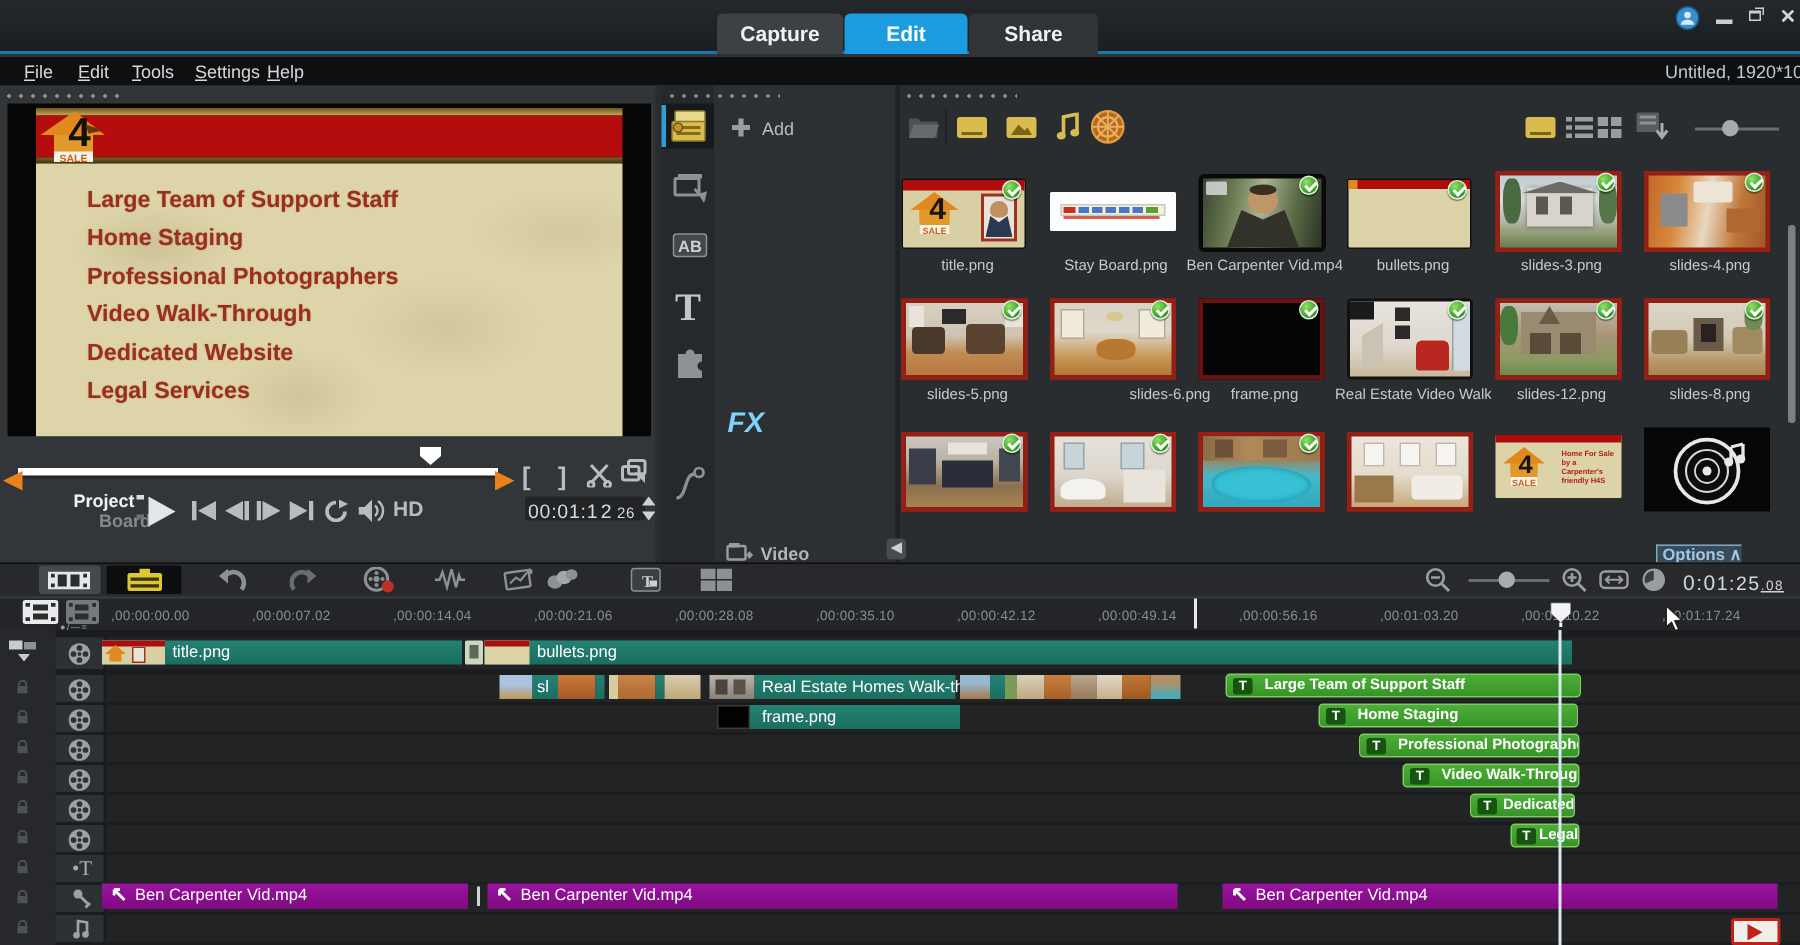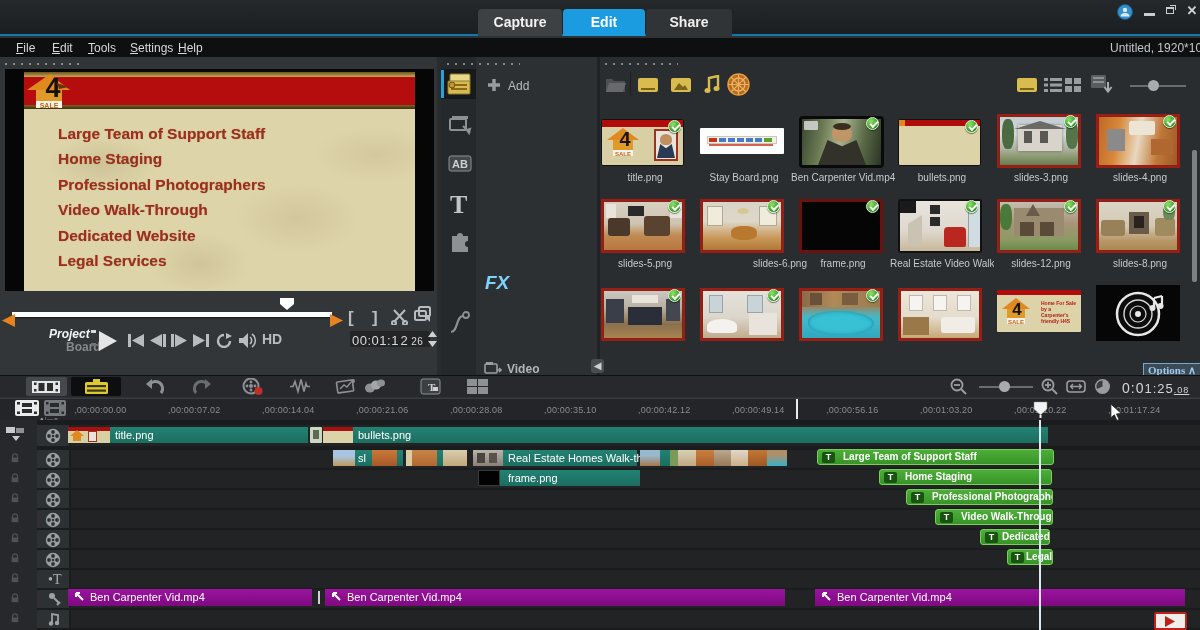--- a/index.html
+++ b/index.html
@@ -112,21 +112,21 @@
         <circle cx="3" cy="14" r="2"></circle>
         <circle cx="14" cy="14" r="2"></circle>
       </g>
     </svg>
 <svg class="abs" style="left:414px;top:306px;" width="18" height="18" viewBox="0 0 18 18">
       <rect x="1" y="5" width="11" height="9" rx="1.5" fill="none" stroke="#b9bcbf" stroke-width="2"></rect>
       <rect x="5" y="1" width="11" height="9" rx="1.5" fill="none" stroke="#b9bcbf" stroke-width="2"></rect>
       <polygon points="9,9 16,9 16,16" fill="#b9bcbf"></polygon>
     </svg>
 
-<div class="abs" style="left:49px;top:327px;color:#f2f3f4;font-size:12px;font-weight:bold;font-style:italic;">Project</div>
+<div class="abs" style="left:49px;top:327px;color:#f2f3f4;font-size:12px;font-weight:bold;">Project</div>
 <div class="abs" style="left:66px;top:340px;color:#85898c;font-size:12px;font-weight:bold;">Board</div>
 <div class="abs" style="left:91px;top:330px;width:5px;height:3px;background:#d9dbdd;"></div>
 <div class="abs" style="left:91px;top:343px;width:5px;height:3px;background:#6f7376;"></div>
 <svg class="abs" style="left:97px;top:330px;" width="22" height="22" viewBox="0 0 22 22">
       <polygon points="2,1 20,11 2,21" fill="#e3e5e7"></polygon>
     </svg>
 <svg class="abs" style="left:128px;top:334px;" width="16" height="13" viewBox="0 0 16 13">
       <rect x="0" y="0" width="3" height="13" fill="#b9bcbf"></rect>
       <polygon points="16,0 16,13 4,6.5" fill="#b9bcbf"></polygon>
     </svg>
@@ -459,21 +459,21 @@
 <div class="abs lbl" style="left:890px;top:172px;">bullets.png</div>
 <div class="abs lbl" style="left:989px;top:172px;">slides-3.png</div>
 <div class="abs lbl" style="left:1088px;top:172px;">slides-4.png</div>
 <div class="abs lbl" style="left:593px;top:258px;">slides-5.png</div>
 <div class="abs lbl" style="left:728px;top:258px;">slides-6.png</div>
 <div class="abs lbl" style="left:791px;top:258px;">frame.png</div>
 <div class="abs lbl" style="left:890px;top:258px;">Real Estate Video Walk...</div>
 <div class="abs lbl" style="left:989px;top:258px;">slides-12.png</div>
 <div class="abs lbl" style="left:1088px;top:258px;">slides-8.png</div>
 
-<div class="abs" style="left:1143px;top:363px;width:57px;height:13px;background:#3a4a56;border:1px solid #7aa8c8;border-right:none;color:#9ec8e8;font-size:11px;font-weight:bold;text-align:center;line-height:12px;font-family:Liberation Serif, serif;">Options ∧</div>
+<div class="abs" style="left:1104px;top:363px;width:57px;height:13px;background:#3a4a56;border:1px solid #7aa8c8;border-right:none;color:#9ec8e8;font-size:11px;font-weight:bold;text-align:right;line-height:12px;">Options ∧</div>
 
 <div class="abs" style="left:0;top:375px;width:1200px;height:22px;background:#28292c;border-top:1px solid #0e0f10;"></div>
 <div class="abs" style="left:26px;top:377px;width:41px;height:19px;background:#46494c;border-radius:2px;"></div>
 <svg class="abs" style="left:32px;top:381px;" width="28" height="12" viewBox="0 0 28 12">
       <rect x="0" y="0" width="28" height="12" fill="#e4e6e8"></rect>
       <g fill="#2a2c2e">
         <rect x="2" y="1.5" width="2.5" height="2.5"></rect>
         <rect x="2" y="8" width="2.5" height="2.5"></rect>
         <rect x="23.5" y="1.5" width="2.5" height="2.5"></rect>
         <rect x="23.5" y="8" width="2.5" height="2.5"></rect>

